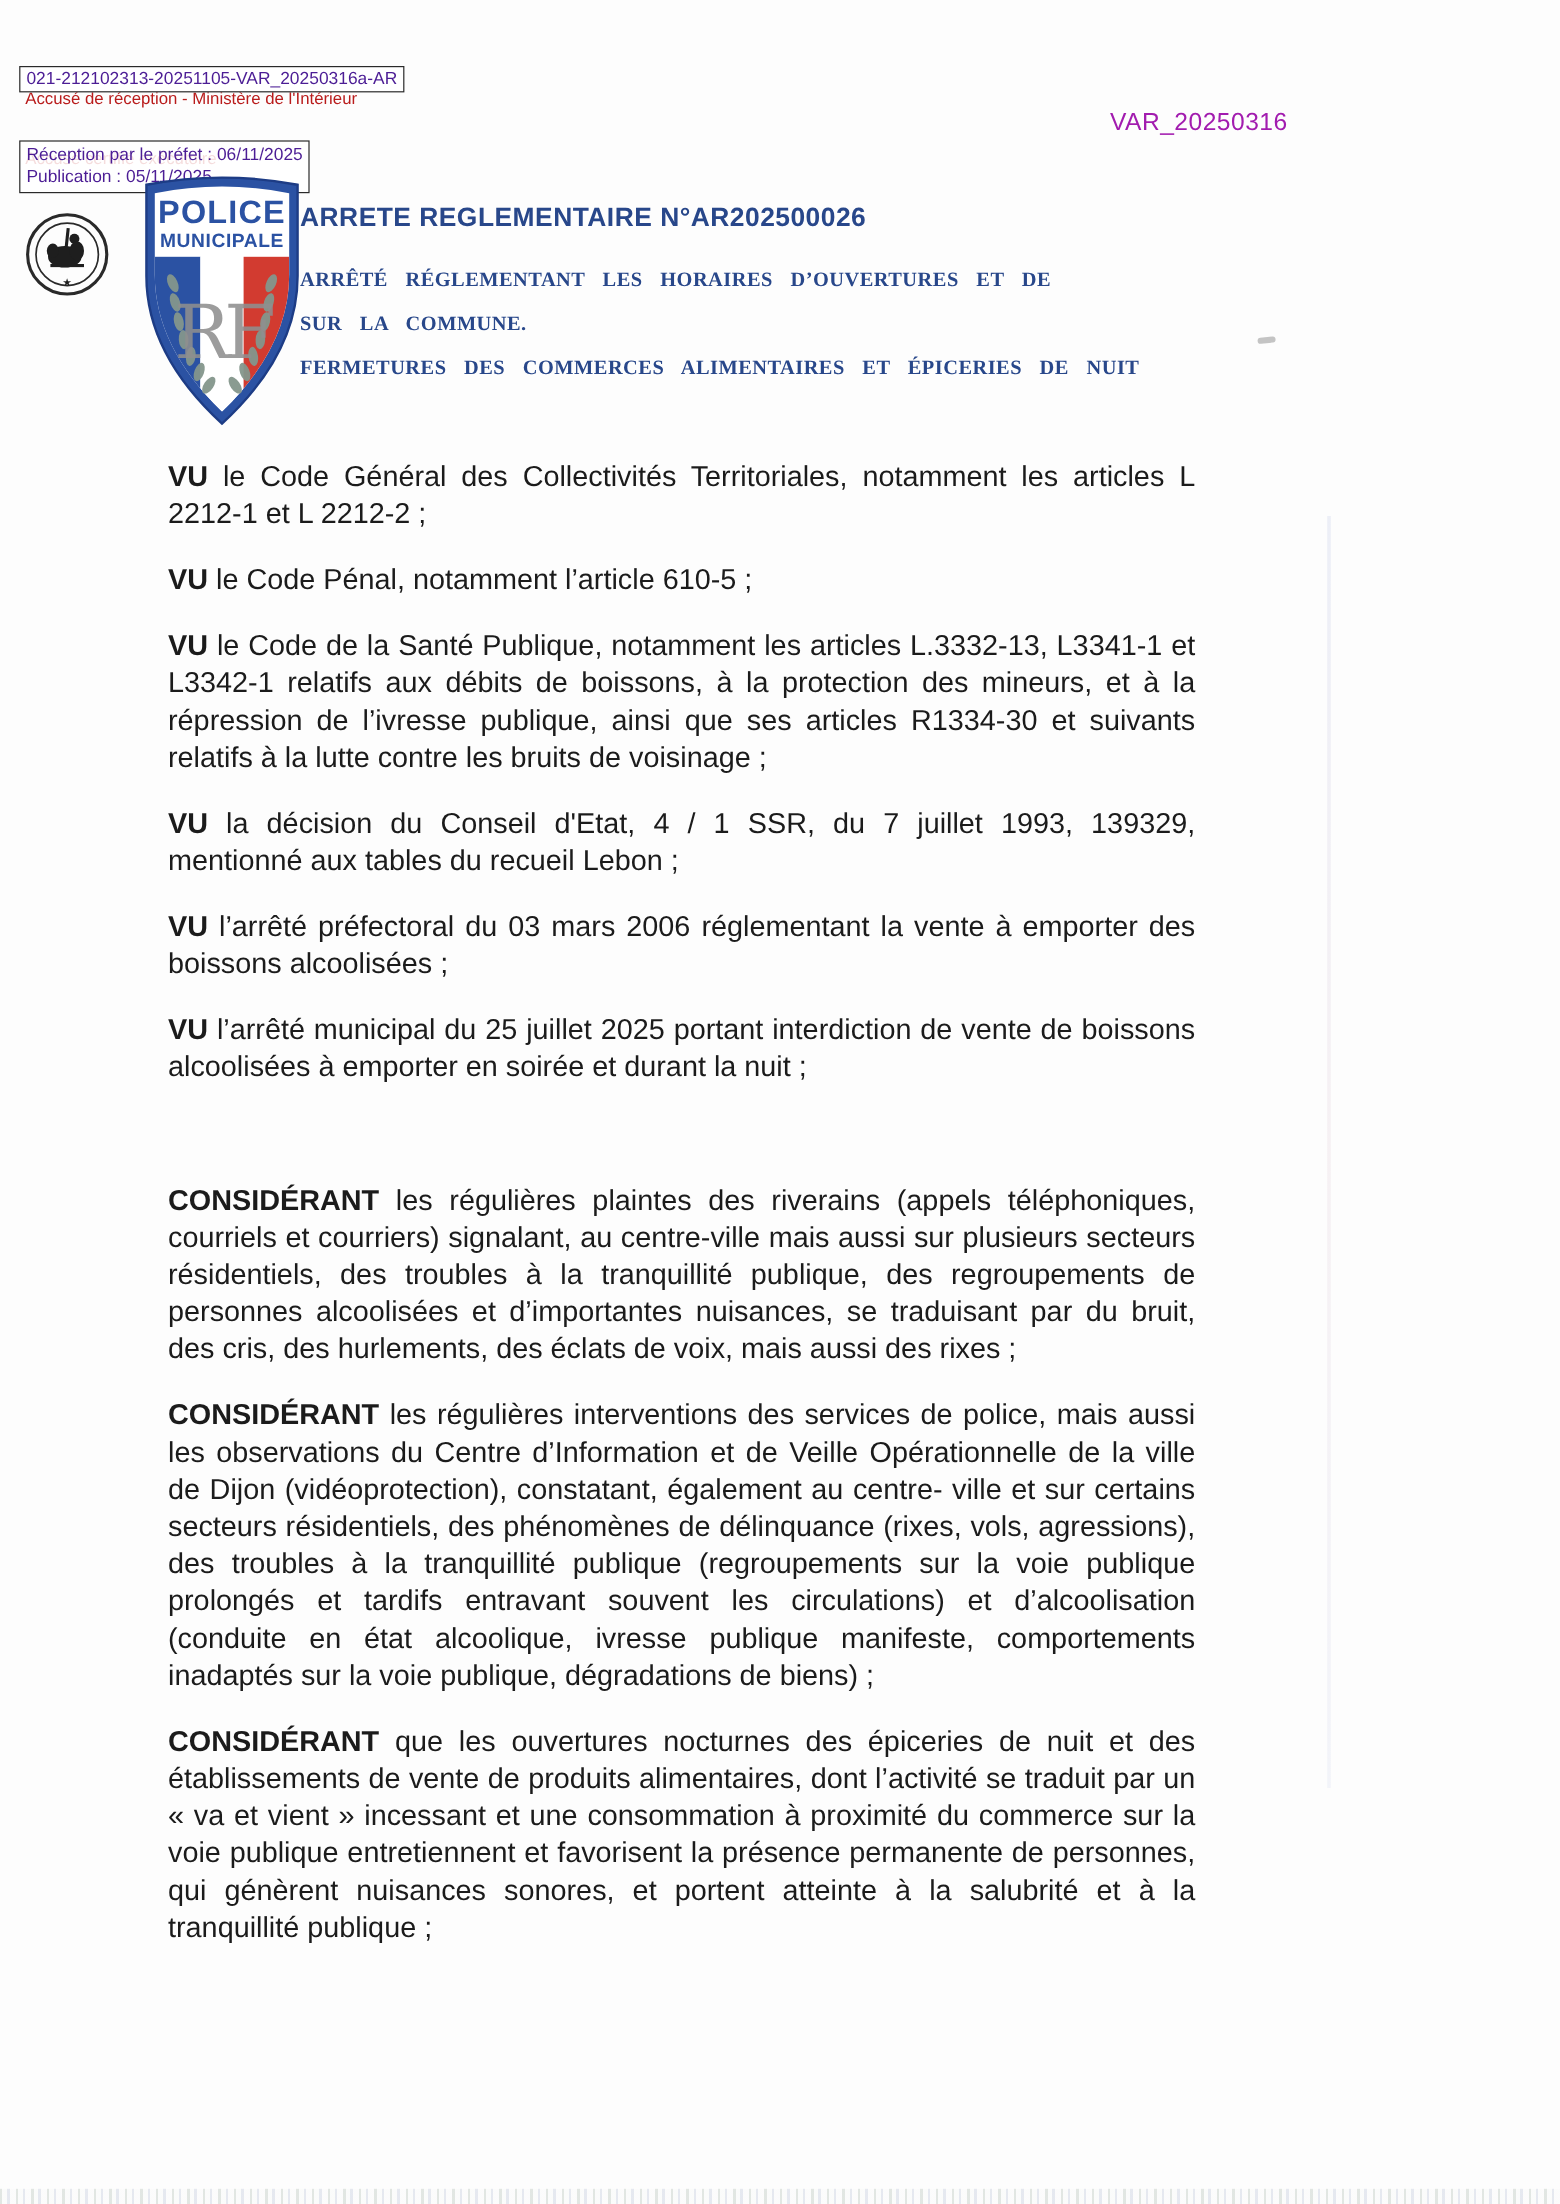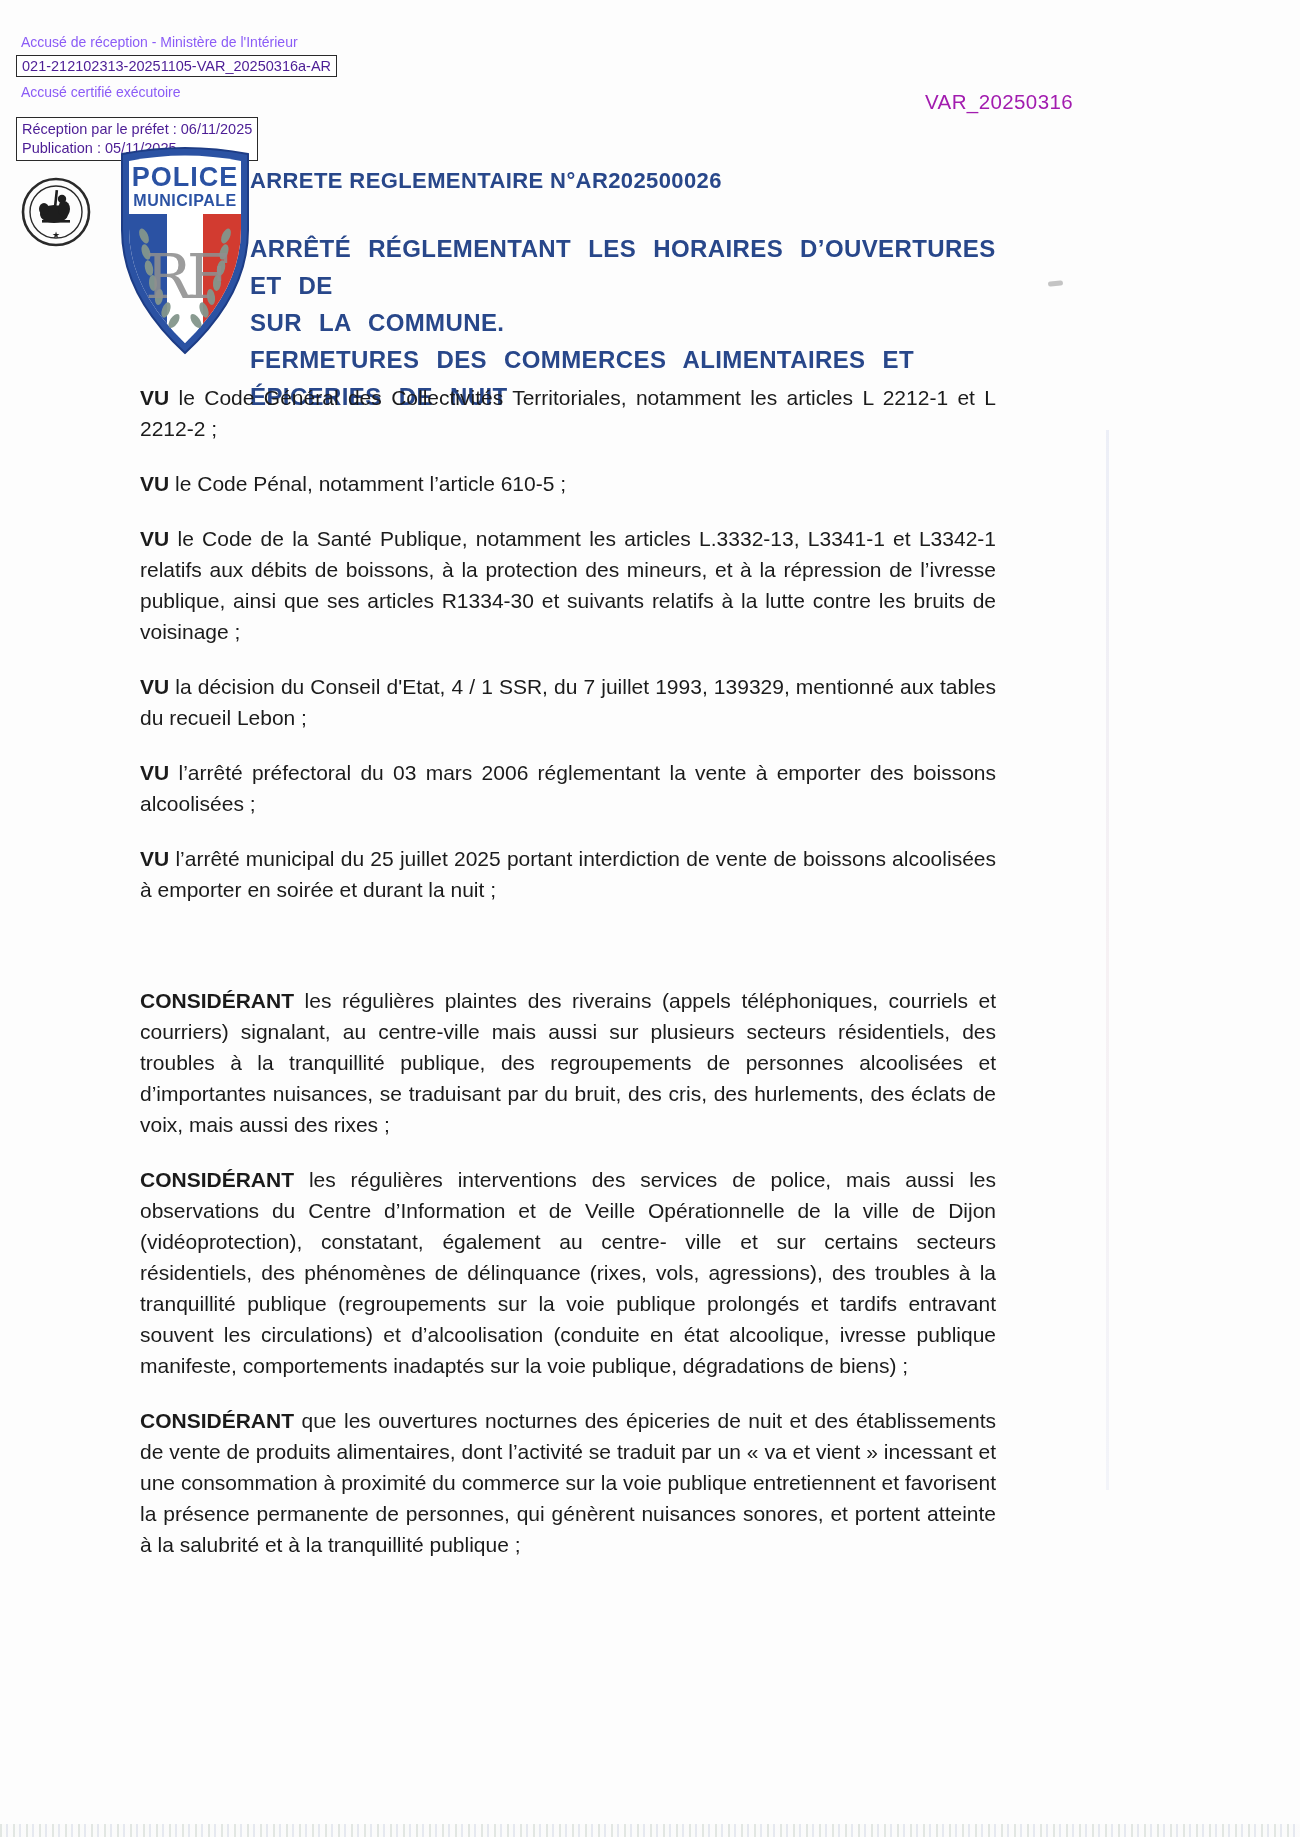--- a/index.html
+++ b/index.html
@@ -2,42 +2,42 @@
 <html lang="fr"><head>
 <meta charset="utf-8">
 <style>
   html,body{margin:0;padding:0;background:#e9e9e9;}
   .page{
     position:relative;width:1300px;height:1837px;margin:0 auto;
     background:#fdfdfd;overflow:hidden;
     font-family:"Liberation Sans",sans-serif;color:#1b1b1b;
   }
   
-  .ar-line{position:absolute;font-size:14px;color:#8b5cf6;white-space:nowrap;}
+  .ar-line{position:absolute;font-size:14px;color:#b91c1c;white-space:nowrap;margin-top:40px;}
   .ar-receipt{left:21px;top:34px;}
   .ar-certified{left:21px;top:84px;}
   .ar-box{
     position:absolute;border:1.5px solid #2a2a2a;background:rgba(255,255,255,.85);
     font-size:14.5px;color:#4c1d95;padding:2px 5px;white-space:nowrap;
   }
   .ar-ref{left:16px;top:55px;}
   .ar-dates{left:16px;top:104px;line-height:19px;margin-top:13px;}
   
   .doc-code{position:absolute;left:925px;top:90px;font-size:20.5px;color:#a21caf;letter-spacing:.4px;}
   
   .title-block{
     position:absolute;left:250px;top:168px;width:790px;
     color:#28478a;font-weight:700;
   }
   .title-main{font-size:22px;letter-spacing:.4px;}
-  .title-sub{margin-top:36px;font-size:24px;line-height:37px;word-spacing:10px;letter-spacing:.4px;}
+  .title-sub{margin-top:20px;font-size:17px;line-height:37px;word-spacing:10px;letter-spacing:.4px;font-family:Liberation Serif, serif;}
   
   .body-text{
     position:absolute;left:140px;top:382px;width:856px;
-    font-size:21px;line-height:31px;text-align:justify;color:#1b1b1b;
+    font-size:24px;line-height:31px;text-align:justify;color:#1b1b1b;
   }
   .body-text p{margin:0 0 24px 0;}
   .body-text p.gap-before{margin-top:80px;}
   .kw{font-weight:700;}
   
   .stamp{position:absolute;left:18px;top:176px;}
   .badge{position:absolute;left:116px;top:140px;}
   
   .dash-artifact{
     position:absolute;left:1048px;top:281px;width:15px;height:5px;

